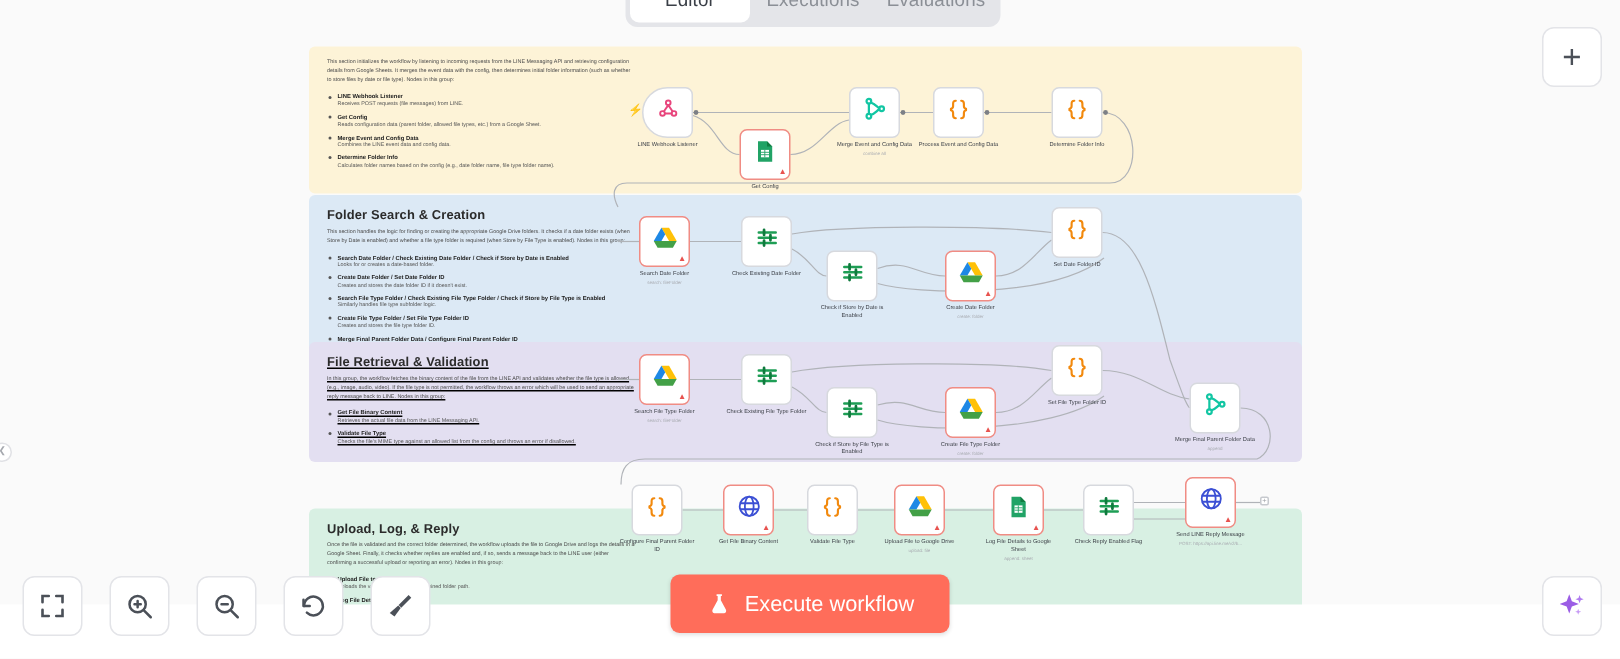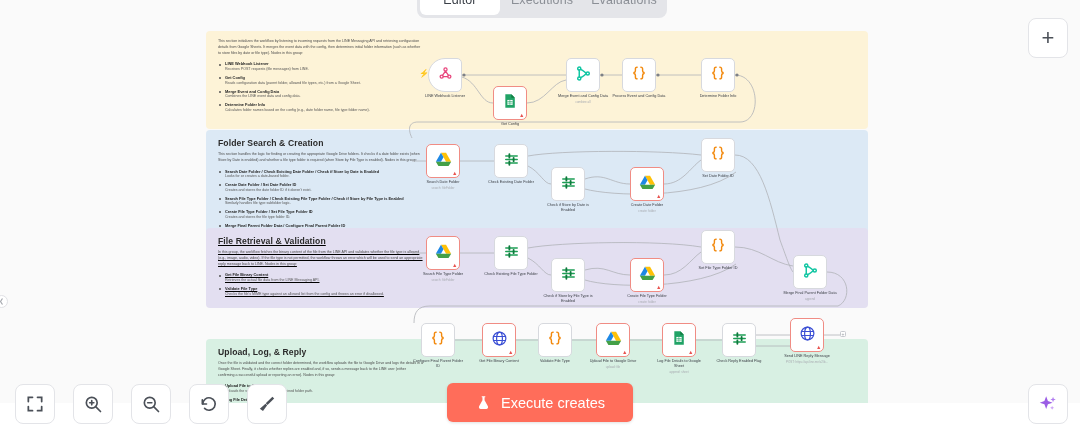--- a/index.html
+++ b/index.html
@@ -648,17 +648,17 @@
         <path d="M18.5 3.2 L20.6 5.3 L12.6 13.3 L10.5 11.2 Z" fill="#4b5058"></path>
         <path d="M10.2 11.6 L12.2 13.6 L7.2 20.4 L3.4 17.6 Z" fill="#4b5058"></path>
       </svg>
     </div>
   </div>
 
   <button id="execbtn">
     <svg width="17" height="17" viewBox="0 0 24 24">
       <path d="M9.5 3h5v1.6h-1v4.1l4.7 8.6c.9 1.7-.3 3.7-2.2 3.7H8c-1.9 0-3.1-2-2.2-3.7l4.7-8.6V4.6h-1z" fill="#ffffff"></path>
     </svg>
-    <span>Execute creates</span>
+    <span>Execute workflow</span>
   </button>
 <div class="plusStub" style="left: 840px; top: 331px;">+</div>
     <div class="plusStub" style="left: 812px; top: 342px;">+</div>
   </div>
 
 </body></html>

